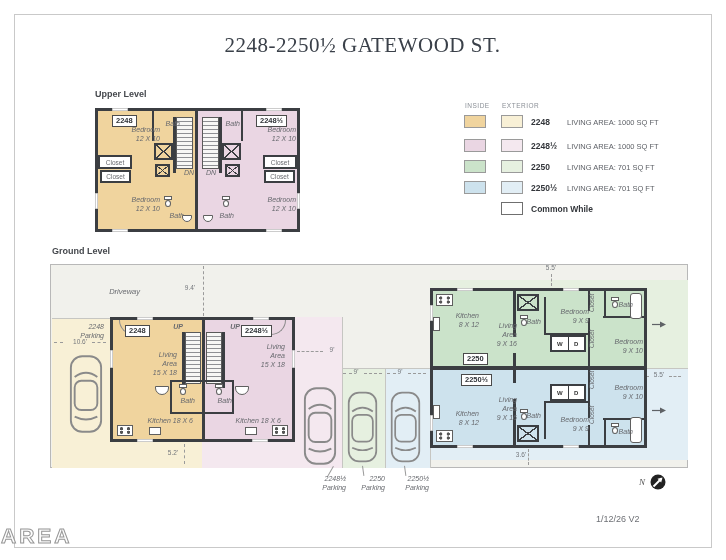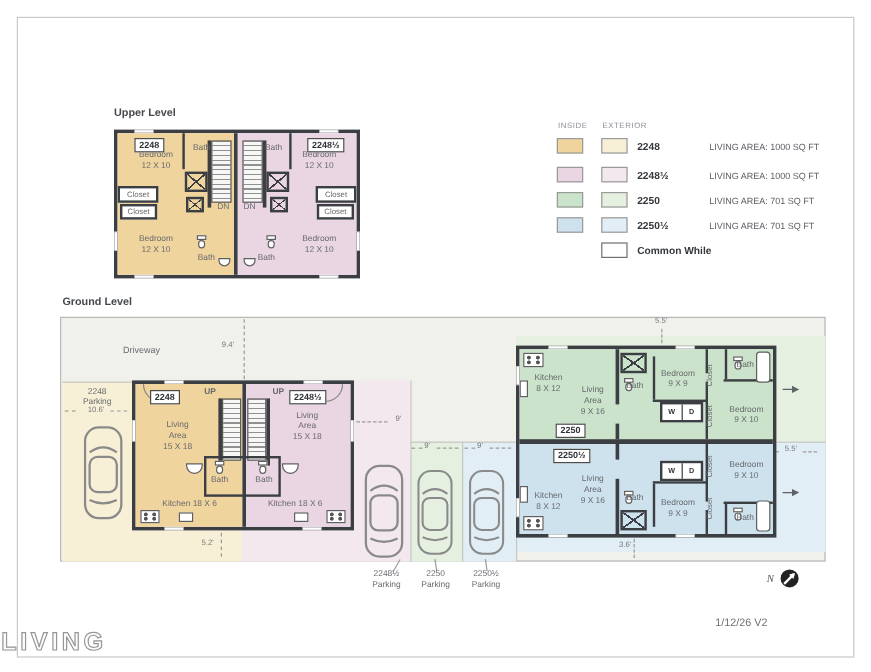--- a/index.html
+++ b/index.html
@@ -5,21 +5,21 @@
   html,body{margin:0;padding:0;background:#fff;}
   .canvas{position:relative;width:726px;height:560px;background:#fff;overflow:hidden;
           font-family:"Liberation Sans",sans-serif;}
   .frame{position:absolute;left:14px;top:14px;width:696px;height:532px;border:1px solid #c9c9c9;background:#fff;}
   .abs{position:absolute;}
   .page-title{position:absolute;left:14px;top:33px;width:697px;text-align:center;
               font-family:"Liberation Serif",serif;font-size:21px;letter-spacing:.5px;color:#3a4049;}
   .page-sub{position:absolute;left:14px;top:63px;width:697px;text-align:center;
             font-size:8px;letter-spacing:2.2px;color:#9096a0;}
   .seclbl{position:absolute;font-size:9px;font-weight:bold;color:#45484d;}
-  .lbl{position:absolute;font-size:7px;color:#67696e;text-align:center;white-space:pre-line;line-height:1.3;}
+  .lbl{position:absolute;font-size:7px;color:#67696e;text-align:right;white-space:pre-line;line-height:1.3;font-style:italic;}
   .dim{position:absolute;font-size:6.5px;color:#74777c;white-space:nowrap;text-align:center;}
   .badge{position:absolute;font-size:7.5px;font-weight:bold;color:#2f3237;background:#fff;
          border:1px solid #4a4a4a;padding:1px 3px;line-height:1;white-space:nowrap;z-index:5;}
   .wallbox{position:absolute;border:3px solid #3b3e42;box-sizing:border-box;}
   .iw{position:absolute;background:#3b3e42;}
   .zone{position:absolute;}
   .lot{position:absolute;border:1px solid #b8b8b8;box-sizing:border-box;}
   .thinline{position:absolute;background:#c6c6c2;}
   .dashv{position:absolute;width:0;border-left:1px dashed #9a9a9a;}
   .dashh{position:absolute;height:0;border-top:1px dashed #9a9a9a;}
@@ -49,21 +49,21 @@
   .wd span{flex:1;font-size:6px;font-weight:bold;color:#333;display:flex;align-items:center;justify-content:center;}
   .wd span:first-child{border-right:1px solid #3b3e42;}
   .vtext{writing-mode:vertical-rl;transform:rotate(180deg);white-space:nowrap;}
   .arcdl{position:absolute;border-bottom:1px solid #8b8b8b;border-left:1px solid #8b8b8b;
          border-radius:0 0 0 100%;box-sizing:border-box;}
   .arcdr{position:absolute;border-bottom:1px solid #8b8b8b;border-right:1px solid #8b8b8b;
          border-radius:0 0 100% 0;box-sizing:border-box;}
   .legend-head{position:absolute;font-size:6.5px;letter-spacing:.5px;color:#8a8f96;}
   .sw{position:absolute;width:22px;height:13px;border:1px solid #9a9a9a;box-sizing:border-box;}
   .legend-unit{position:absolute;font-size:8.5px;font-weight:bold;color:#33363b;white-space:nowrap;}
-  .legend-desc{position:absolute;font-size:7.5px;color:#5d6066;white-space:nowrap;margin-left:24px;}
+  .legend-desc{position:absolute;font-size:7.5px;color:#5d6066;white-space:nowrap;}
   .footnote{position:absolute;font-family:"Liberation Serif",serif;font-style:italic;
             font-size:8px;color:#5c5c5c;white-space:nowrap;}
   .watermark{position:absolute;font-size:21px;font-weight:bold;letter-spacing:3px;color:#fdfdfd;
              -webkit-text-stroke:1px #979797;text-shadow:0 0 0 #ccc;}
   .ver{position:absolute;font-size:9px;color:#6e7075;white-space:nowrap;}
   .compass-n{position:absolute;font-family:"Liberation Serif",serif;font-style:italic;font-size:9px;color:#555;}
   .car{position:absolute;z-index:4;}
   .arrow{position:absolute;z-index:6;}
 </style>
 </head>
@@ -79,20 +79,21 @@
           <path d="M6 24 Q18 15 30 24"></path>
           <rect x="6" y="28" width="24" height="31" rx="7"></rect>
           <path d="M6 66 Q18 72 30 66"></path>
         </g>
       </symbol>
     </defs>
   </svg>
 
   <div class="frame"></div>
 
+  <div class="page-title">2248-2250½ GATEWOOD ST.</div>
 
   <div class="seclbl" style="left:95px;top:89px">Upper Level</div>
 
   <div class="wallbox" style="left:95px;top:108px;width:205px;height:124px">
     <div class="zone" style="left: 0px; top: 0px; width: 97px; height: 118px; background: rgb(240, 212, 158);"></div>
     <div class="zone" style="left: 100px; top: 0px; width: 99px; height: 118px; background: rgb(234, 214, 227);"></div>
     <div class="iw" style="left:97px;top:0;width:3px;height:118px"></div>
 
     <div class="stairs" style="left:78px;top:6px;width:17px;height:52px"></div>
     <div class="stairs" style="left:104px;top:6px;width:17px;height:52px"></div>
@@ -388,16 +389,16 @@
   <div class="lbl" style="left:381px;top:474px;width:48px">2250½
 Parking</div>
 
   <div class="compass-n" style="left:639px;top:477px">N</div>
   <svg class="abs" style="left:649px;top:473px" width="18" height="18">
     <circle cx="9" cy="9" r="7.5" fill="#222"></circle>
     <line x1="4.5" y1="13.5" x2="12.5" y2="5.5" stroke="#fff" stroke-width="2"></line>
     <path d="M13.5 4.5 L8.5 5.8 L12.2 9.5 Z" fill="#fff"></path>
   </svg>
 
-  <div class="watermark" style="left:1px;top:524px">LIVING</div>
+  <div class="watermark" style="left:1px;top:524px">AREA</div>
   <div class="ver" style="left:596px;top:514px">1/12/26  V2</div>
 
 </div>
 
 </body></html>

